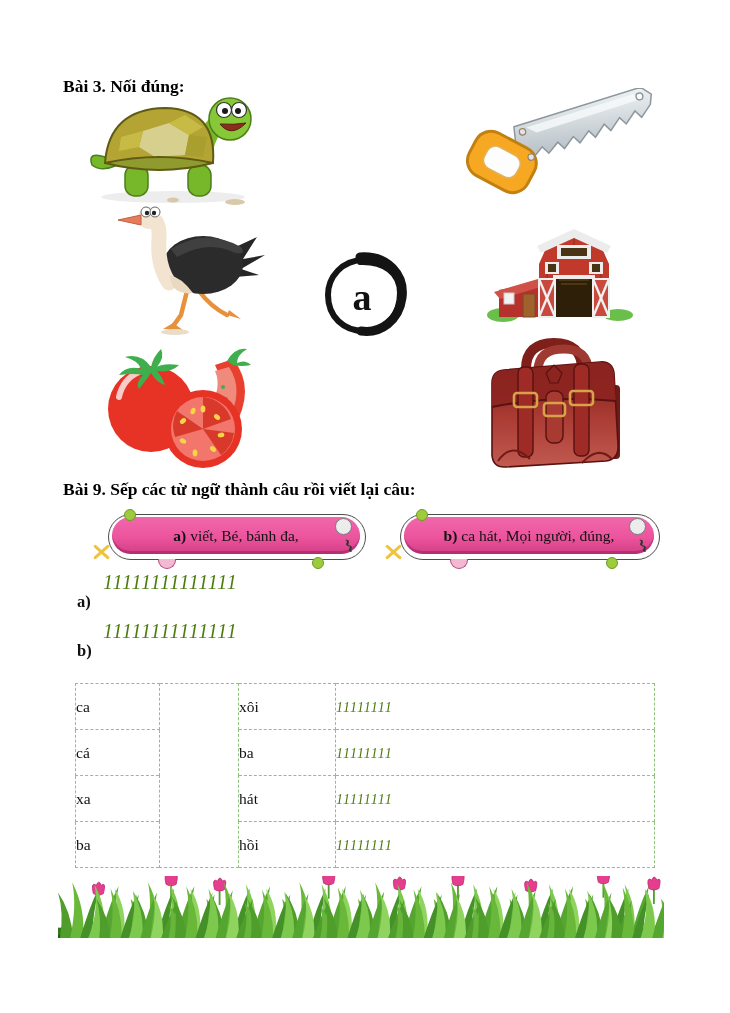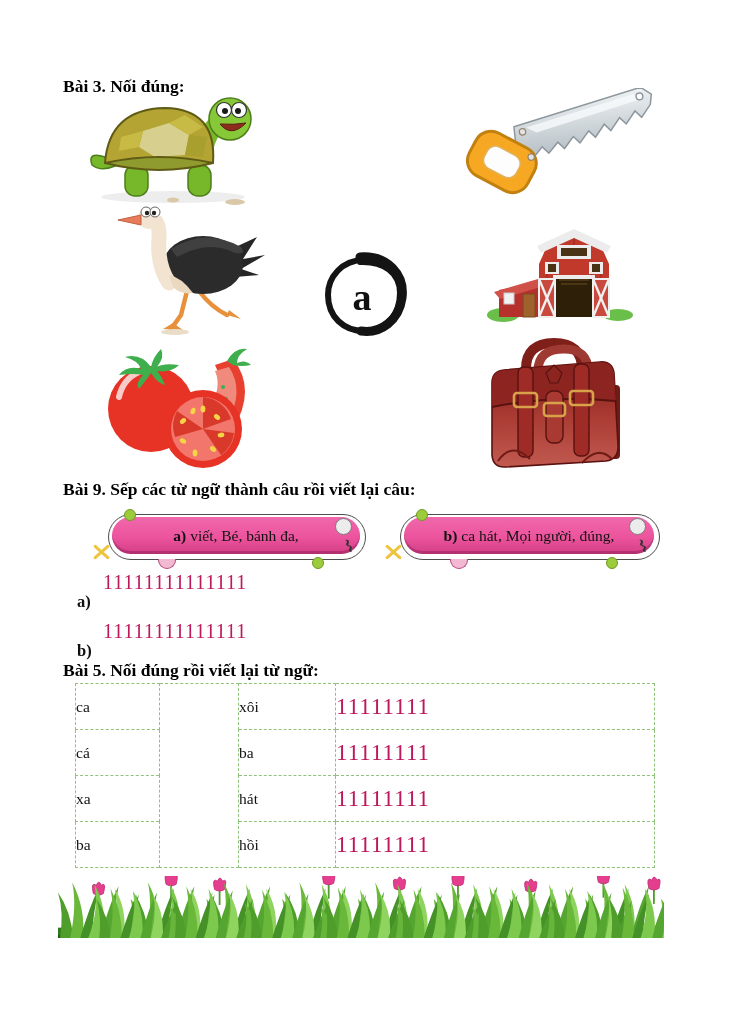--- a/index.html
+++ b/index.html
@@ -29,32 +29,32 @@
   .ball{width:15px;height:15px;border-radius:50%;background:#ececec;border:1.5px solid #7a7a7a;}
   .shell{width:16px;height:9px;border-radius:0 0 16px 16px;background:#f3b9d2;border:1.5px solid #b3487e;border-top:none;}
   .sparkle{width:20px;height:20px;}
   .sparkle::before,.sparkle::after{content:"";position:absolute;left:9px;top:0;width:3px;height:20px;
         background:#eec33f;border-radius:2px;}
   .sparkle::before{transform:rotate(48deg);}
   .sparkle::after{transform:rotate(-48deg);}
   .squiggle{font-size:13px;color:#333;transform:rotate(64deg);letter-spacing:-1px;}
 
   
-  .ones{color:#be185d;font-size:20px;letter-spacing:1px;line-height:1;white-space:nowrap;}
+  .ones{color:#4d7c0f;font-size:20px;letter-spacing:1px;line-height:1;white-space:nowrap;font-style:italic;}
   .ans-label{font-weight:bold;font-size:16.5px;}
 
   
   table.match{border-collapse:collapse;table-layout:fixed;}
   table.match td{border:1.4px dashed #8fc27a;height:45px;font-size:15.5px;
                  text-align:left;vertical-align:middle;padding:0;}
   td.c-left{width:83px;}
   td.c-gap{width:78px;}
   td.c-right{width:96px;}
   td.c-line{width:318px;text-align:left;padding-left:12px;}
-  td.c-line .ones{font-size:23px;}
+  td.c-line .ones{font-size:14px;}
 </style>
 </head>
 <body>
 
 <div class="page">
 
   <div class="abs ex-title" style="left:63px;top:76px;text-align:right;">Bài 3. Nối đúng:</div>
 
   <div class="abs pic" style="left:85px;top:93px;width:178px;height:114px;">
     <svg viewBox="0 0 178 114">
@@ -266,21 +266,20 @@
     <span class="deco shell" style="left:58px;bottom:-2px;"></span>
     <span class="deco dot" style="right:44px;bottom:-2px;"></span>
   </div>
 
   <div class="abs ones" style="left:103px;top:572px;">11111111111111</div>
   <div class="abs ans-label" style="left:77px;top:592px;">a)</div>
 
   <div class="abs ones" style="left:103px;top:621px;">11111111111111</div>
   <div class="abs ans-label" style="left:77px;top:641px;">b)</div>
 
-  <div class="abs ex-title" style="left:63px;top:660px;">Bài 5. Nối đúng rồi viết lại từ ngữ:</div>
 
   <table class="match abs" style="left:75px;top:683px;width:578px;">
     <tbody>
         <tr>
       <td class="c-left">ca</td>
       <td class="c-gap" rowspan="4"></td>
       <td class="c-right">xôi</td>
       <td class="c-line"><span class="ones">11111111</span></td>
     </tr>
     <tr>

